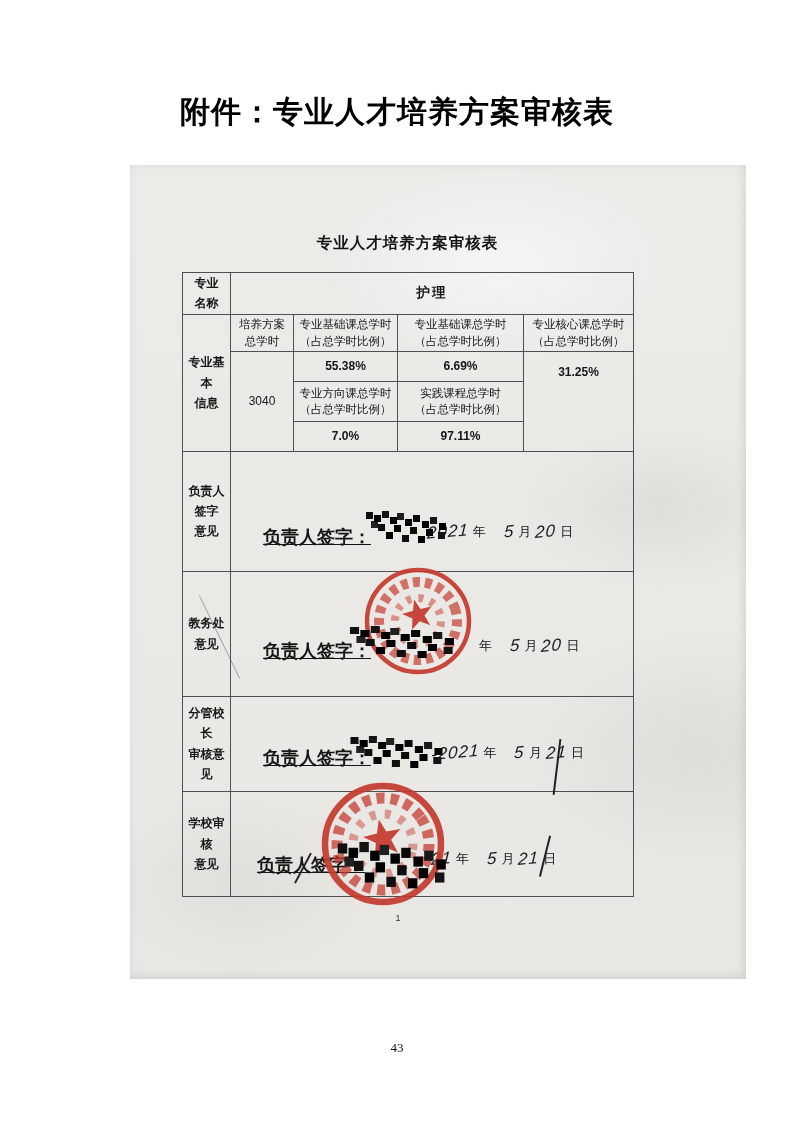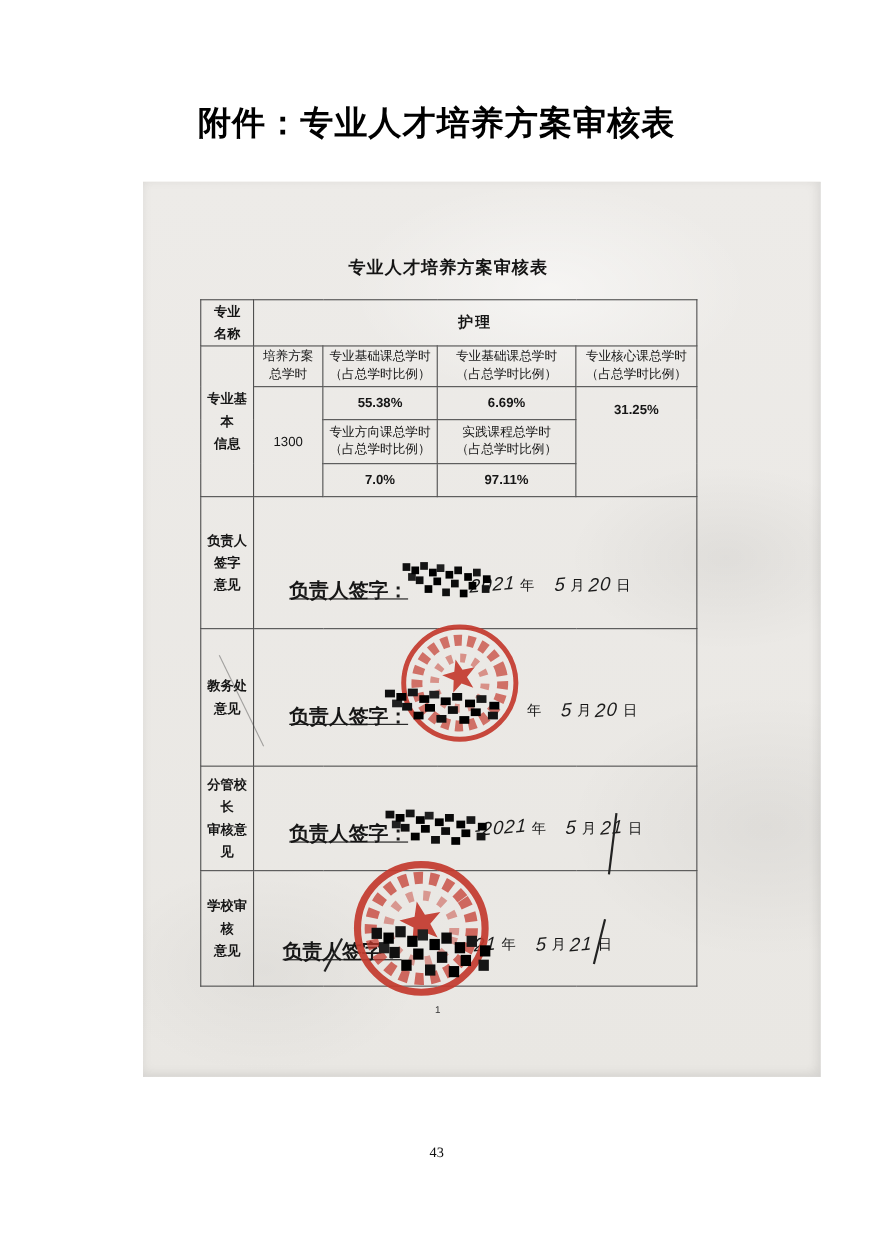--- a/index.html
+++ b/index.html
@@ -113,21 +113,21 @@
       <td class="hdr pre">培养方案
 总学时</td>
       <td class="hdr pre">专业基础课总学时
 （占总学时比例）</td>
       <td class="hdr pre">专业基础课总学时
 （占总学时比例）</td>
       <td class="hdr pre">专业核心课总学时
 （占总学时比例）</td>
     </tr>
     <tr style="height:30px">
-      <td class="num" rowspan="3">1300</td>
+      <td class="num" rowspan="3">3040</td>
       <td class="pct">55.38%</td>
       <td class="pct">6.69%</td>
       <td class="pct top" rowspan="3">31.25%</td>
     </tr>
     <tr style="height:40px">
       <td class="hdr pre">专业方向课总学时
 （占总学时比例）</td>
       <td class="hdr pre">实践课程总学时
 （占总学时比例）</td>
     </tr>

